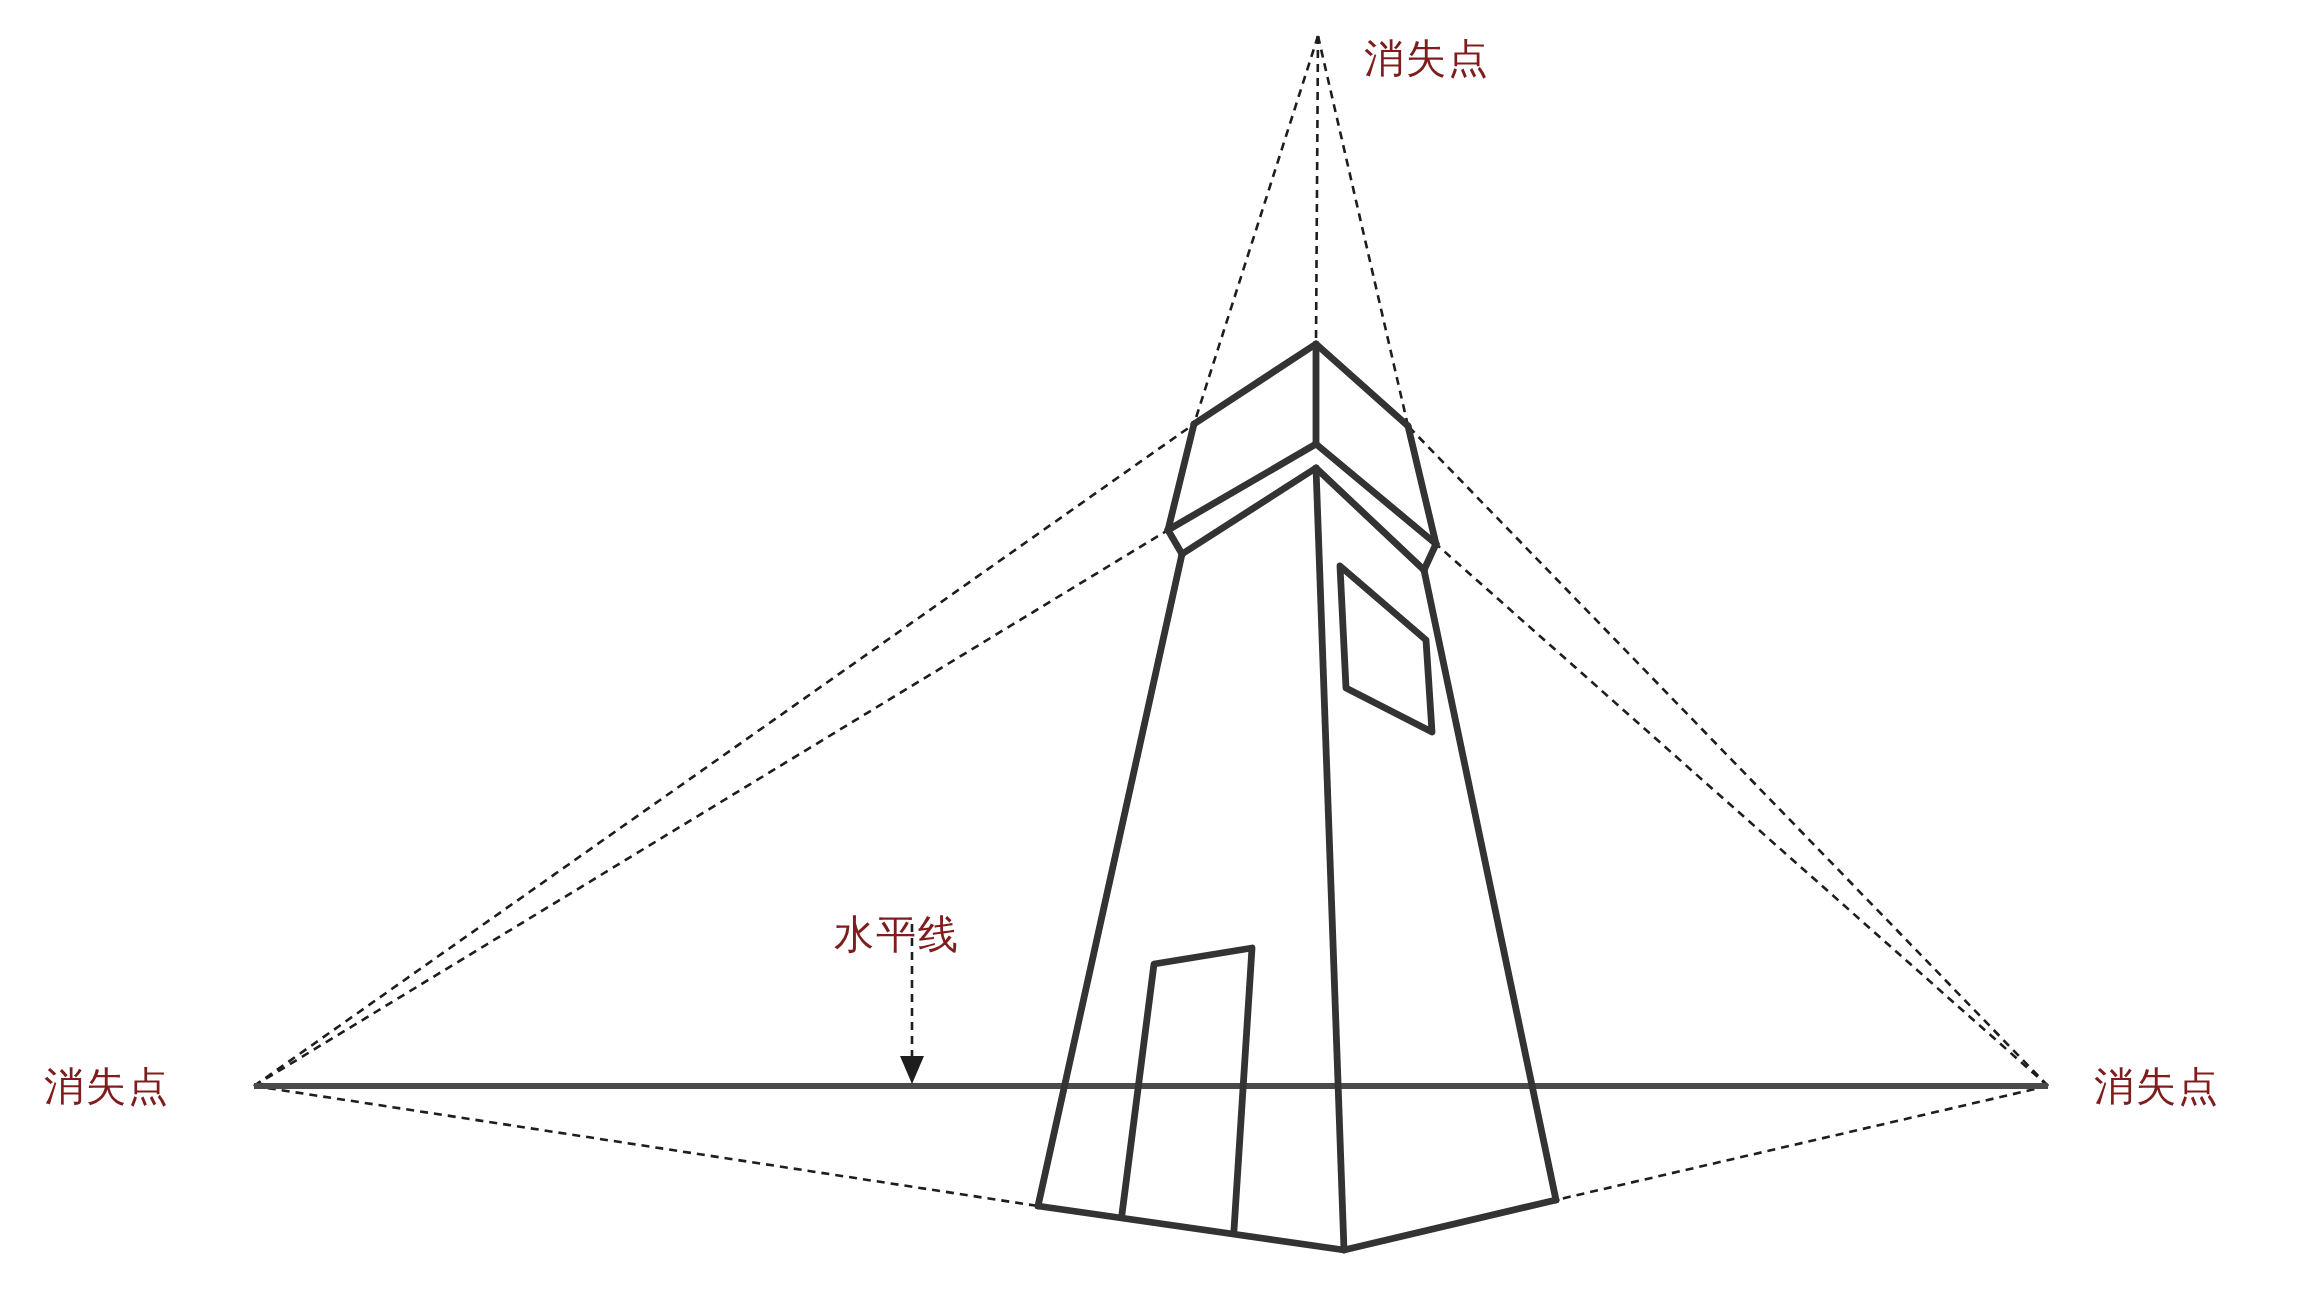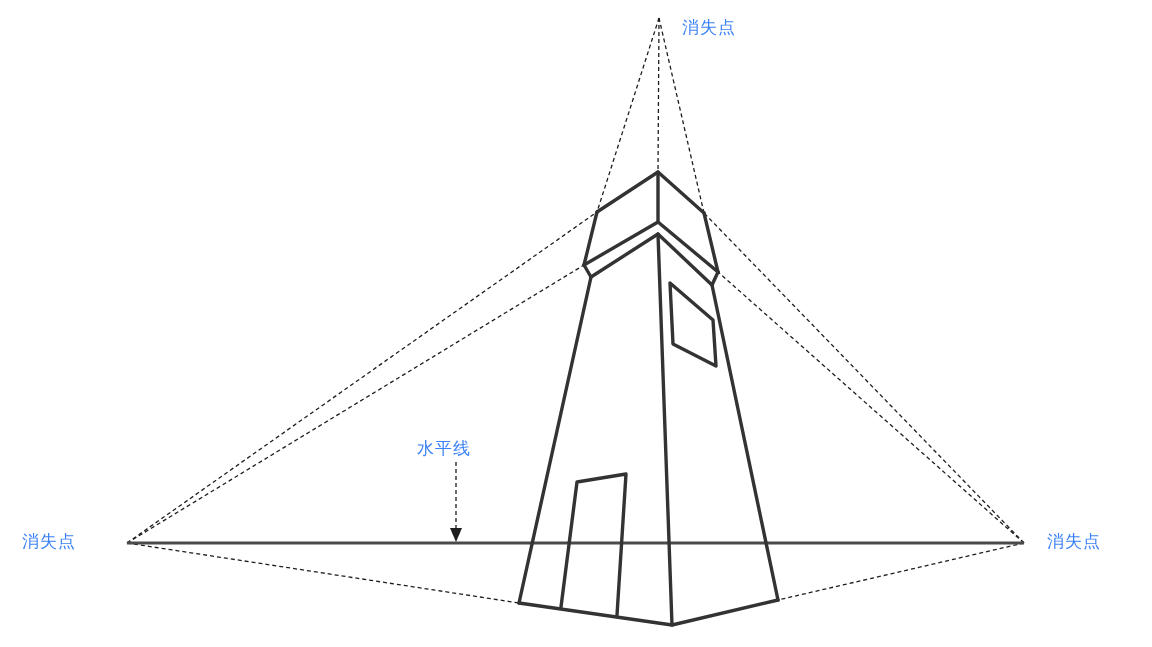--- a/index.html
+++ b/index.html
@@ -16,30 +16,30 @@
     }
     #canvas {
       position: absolute;
       left: 0;
       top: 0;
       width: 1152px;
       height: 647px;
     }
     .label {
       position: absolute;
-      font-size: 17px;
-      color: #3b82f6;
+      font-size: 20px;
+      color: #7f1d1d;
       letter-spacing: 1px;
       white-space: nowrap;
       line-height: 1;
     }
     #label-vp-top { left: 682px; top: 19px; }
     #label-vp-left { left: 22px; top: 533px; }
     #label-vp-right { left: 1047px; top: 533px; }
-    #label-horizon { left: 417px; top: 440px; }
+    #label-horizon { left: 417px; top: 457px; }
     .guide { stroke: #1e1e1e; stroke-width: 1.3; stroke-dasharray: 4 3; fill: none; }
     .tower { stroke: #333333; stroke-width: 3.4; fill: none; stroke-linejoin: round; stroke-linecap: round; }
     .horizon { stroke: #4a4a4a; stroke-width: 3; }
   </style>
 </head>
 <body>
 
 <svg id="canvas" viewBox="0 0 1152 647" xmlns="http://www.w3.org/2000/svg">
 
   <g>

